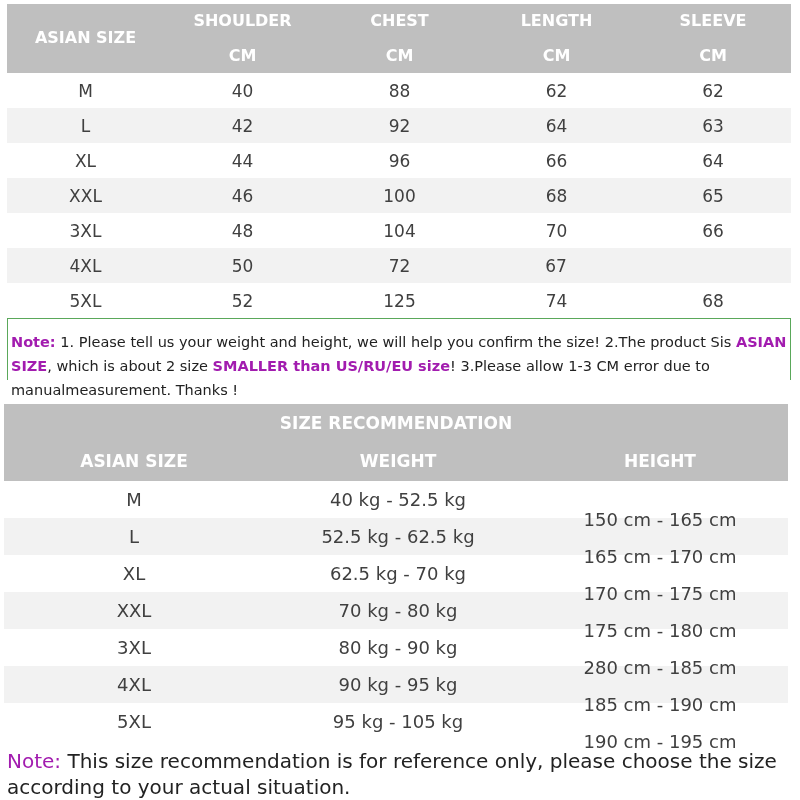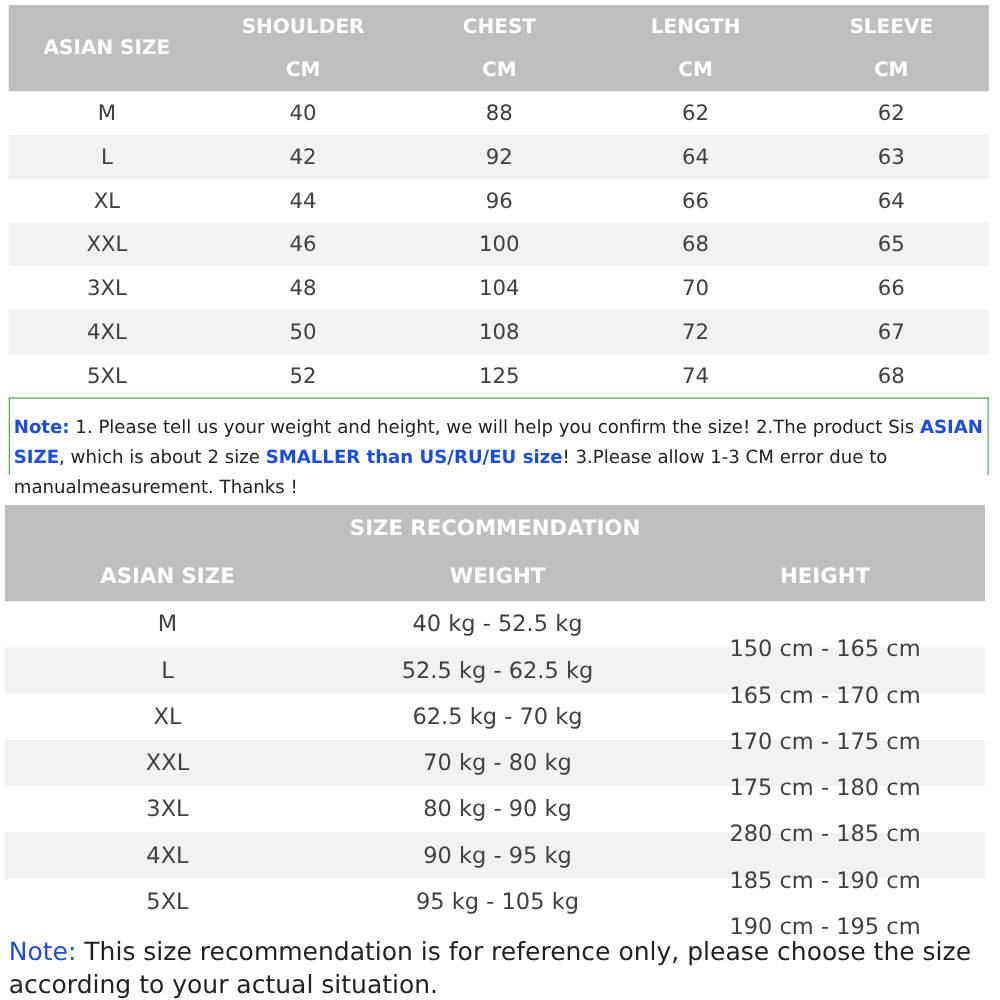--- a/index.html
+++ b/index.html
@@ -22,21 +22,21 @@
     .t2 .c0 { width: 260px; }
     .t2 .c1 { width: 268px; }
     .t2 .c2 { width: 256px; margin-top: 40px; }
     .t2 .row { height: 37px; font-size: 18px; }
     .t2 .hdr { height: 77px; position: relative; font-size: 17px; }
     .t2 .hdr .hc { position: absolute; text-align: center; }
     .note1 { position: absolute; left: 7px; top: 318px; width: 784px; height: 62px;
              border: 1px solid #5aa85a; border-bottom: none; box-sizing: border-box; }
     .note1-text { position: absolute; left: 11px; top: 330px; width: 785px; font-size: 14.5px;
                   line-height: 24px; color: #222; font-family: "DejaVu Sans", sans-serif; }
-    .red { color: #1d4ed8; font-weight: bold; }
+    .red { color: #a21caf; font-weight: bold; }
     .note2 { position: absolute; left: 7px; top: 748px; width: 790px; font-size: 20px;
              line-height: 26px; color: #222; }
     .note2 .red { font-weight: normal; }
   </style>
 </head>
 <body>
 
 <div class="tbl t1" style="top:4px;">
   <div class="hdr">
     <div class="hc" style="left:0;width:157px;top:24px;">ASIAN SIZE</div>
@@ -81,21 +81,20 @@
   <div class="row">
     <div class="cell c0">3XL</div>
     <div class="cell c1">48</div>
     <div class="cell c2">104</div>
     <div class="cell c3">70</div>
     <div class="cell c4">66</div>
   </div>
   <div class="row alt">
     <div class="cell c0">4XL</div>
     <div class="cell c1">50</div>
-    <div class="cell c2">108</div>
     <div class="cell c3">72</div>
     <div class="cell c4">67</div>
   </div>
   <div class="row">
     <div class="cell c0">5XL</div>
     <div class="cell c1">52</div>
     <div class="cell c2">125</div>
     <div class="cell c3">74</div>
     <div class="cell c4">68</div>
   </div>

